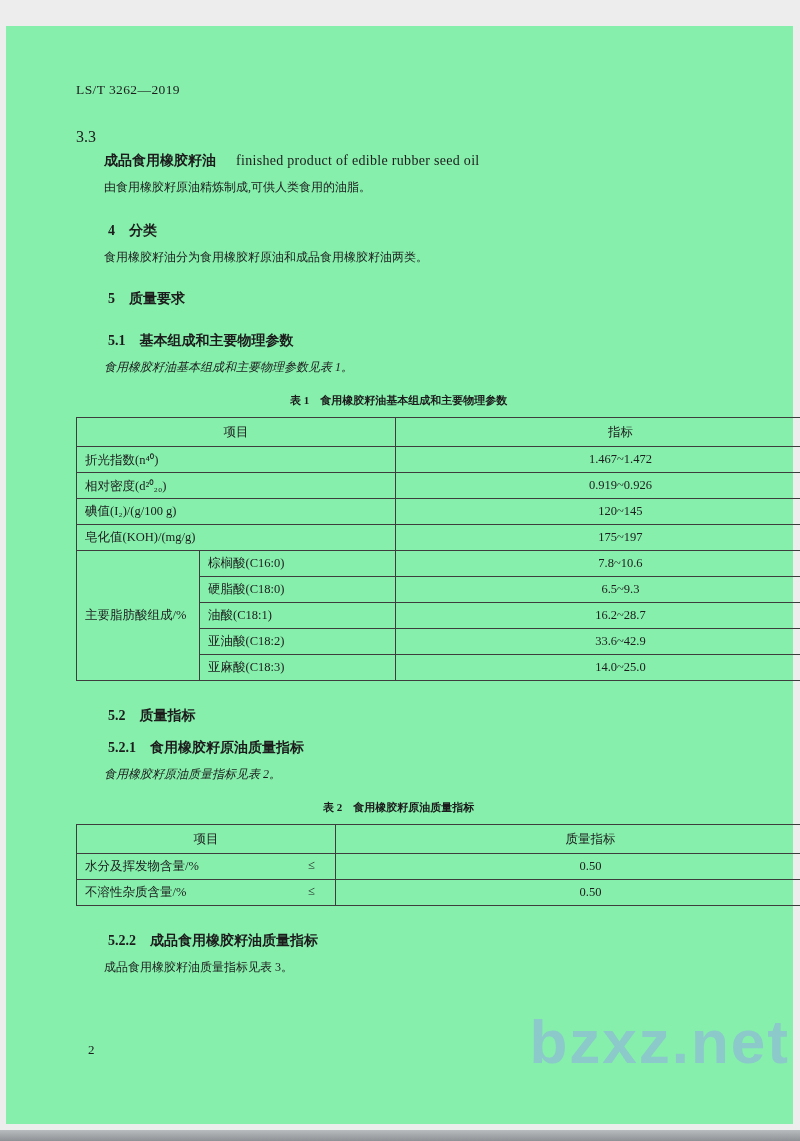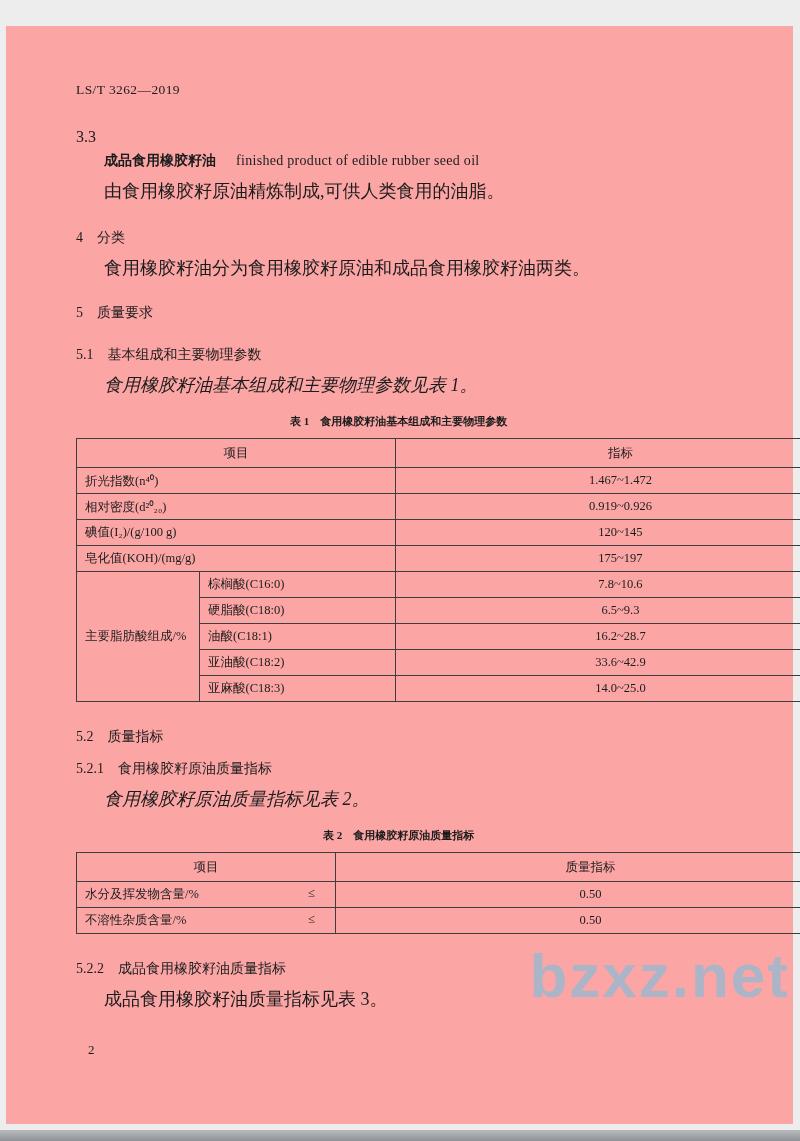--- a/index.html
+++ b/index.html
@@ -10,34 +10,34 @@
     font-family:"Liberation Serif", serif;
     color:#1c1c1c;
     overflow:hidden;
   }
   .scan-bottom {
     position:absolute; left:0; right:0; bottom:0; height:11px;
     background:linear-gradient(#b9bcbe,#8e9296);
   }
   .page {
     position:absolute; top:26px; left:6px; right:7px; bottom:17px;
-    background:#fca5a5;
+    background:#86efac;
     padding:56px 72px 0 70px;
   }
   .std-header { font-size:13.5px; letter-spacing:.4px; }
 
-  .h { font-weight:normal; font-size:14px; }
+  .h { font-weight:bold; font-size:14px;margin-left:32px; }
   .hn { margin-right:14px; }
   .plain-num { font-size:16px; }
 
   .term-line { margin-top:6px; padding-left:28px; font-size:14px; }
   .term-cn { font-weight:bold; }
   .term-en { font-weight:normal; margin-left:20px; letter-spacing:.3px; }
 
-  p.body-text { margin-top:9px; padding-left:28px; font-size:18px; }
+  p.body-text { margin-top:9px; padding-left:28px; font-size:12px; }
 
   .mt30 { margin-top:30px; }
   .mt26 { margin-top:26px; }
   .mt24 { margin-top:24px; }
   .mt18 { margin-top:18px; }
   .mt16 { margin-top:16px;font-style:italic; }
   .mt14 { margin-top:14px; }
 
   .caption { margin-top:17px; text-align:center; font-weight:bold; font-size:11px; }
 
@@ -56,21 +56,21 @@
   }
   table.tbl tr.hdr td { height:29px; text-align:center; }
   td.c { text-align:center; }
   td.l { text-align:left; }
   .op { float:right; margin-right:12px; }
 
   .page-number {
     position:absolute; left:88px; top:1042px; font-size:13px;
   }
   .watermark {
-    position:absolute; top:940px; right:10px;
+    position:absolute; top:1006px; right:10px;
     font-family:"Liberation Sans", sans-serif;
     font-weight:bold;
     font-size:62px;
     letter-spacing:2px;
     color:rgba(141,186,214,0.72);
     pointer-events:none;
   }
 </style>
 </head>
 <body>

